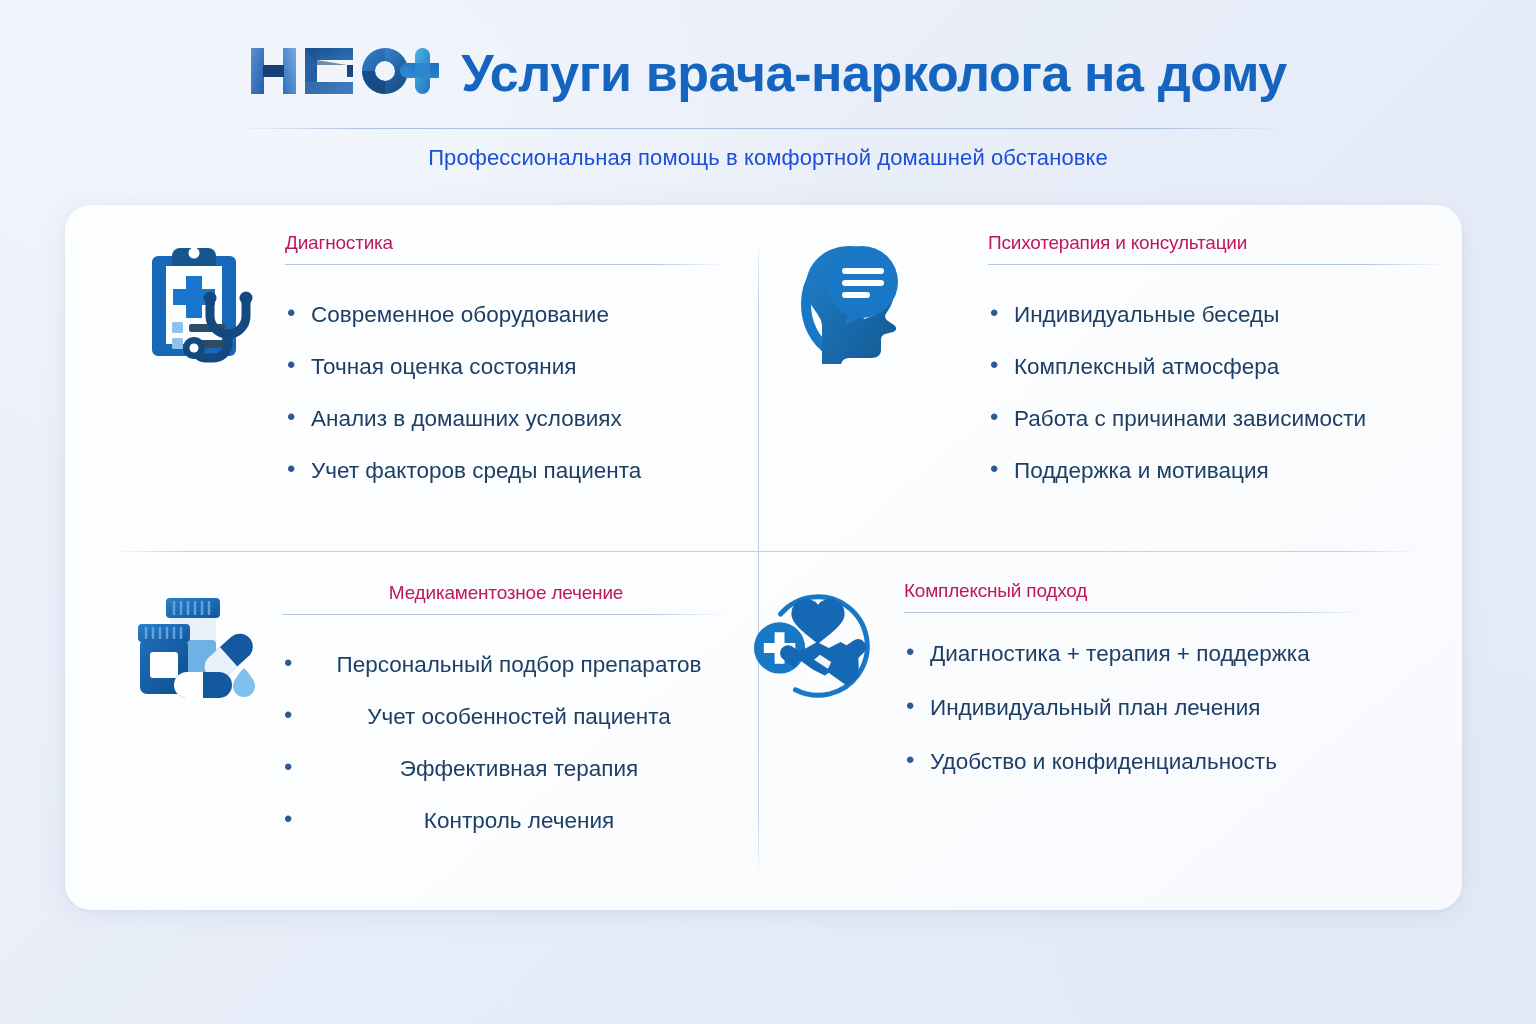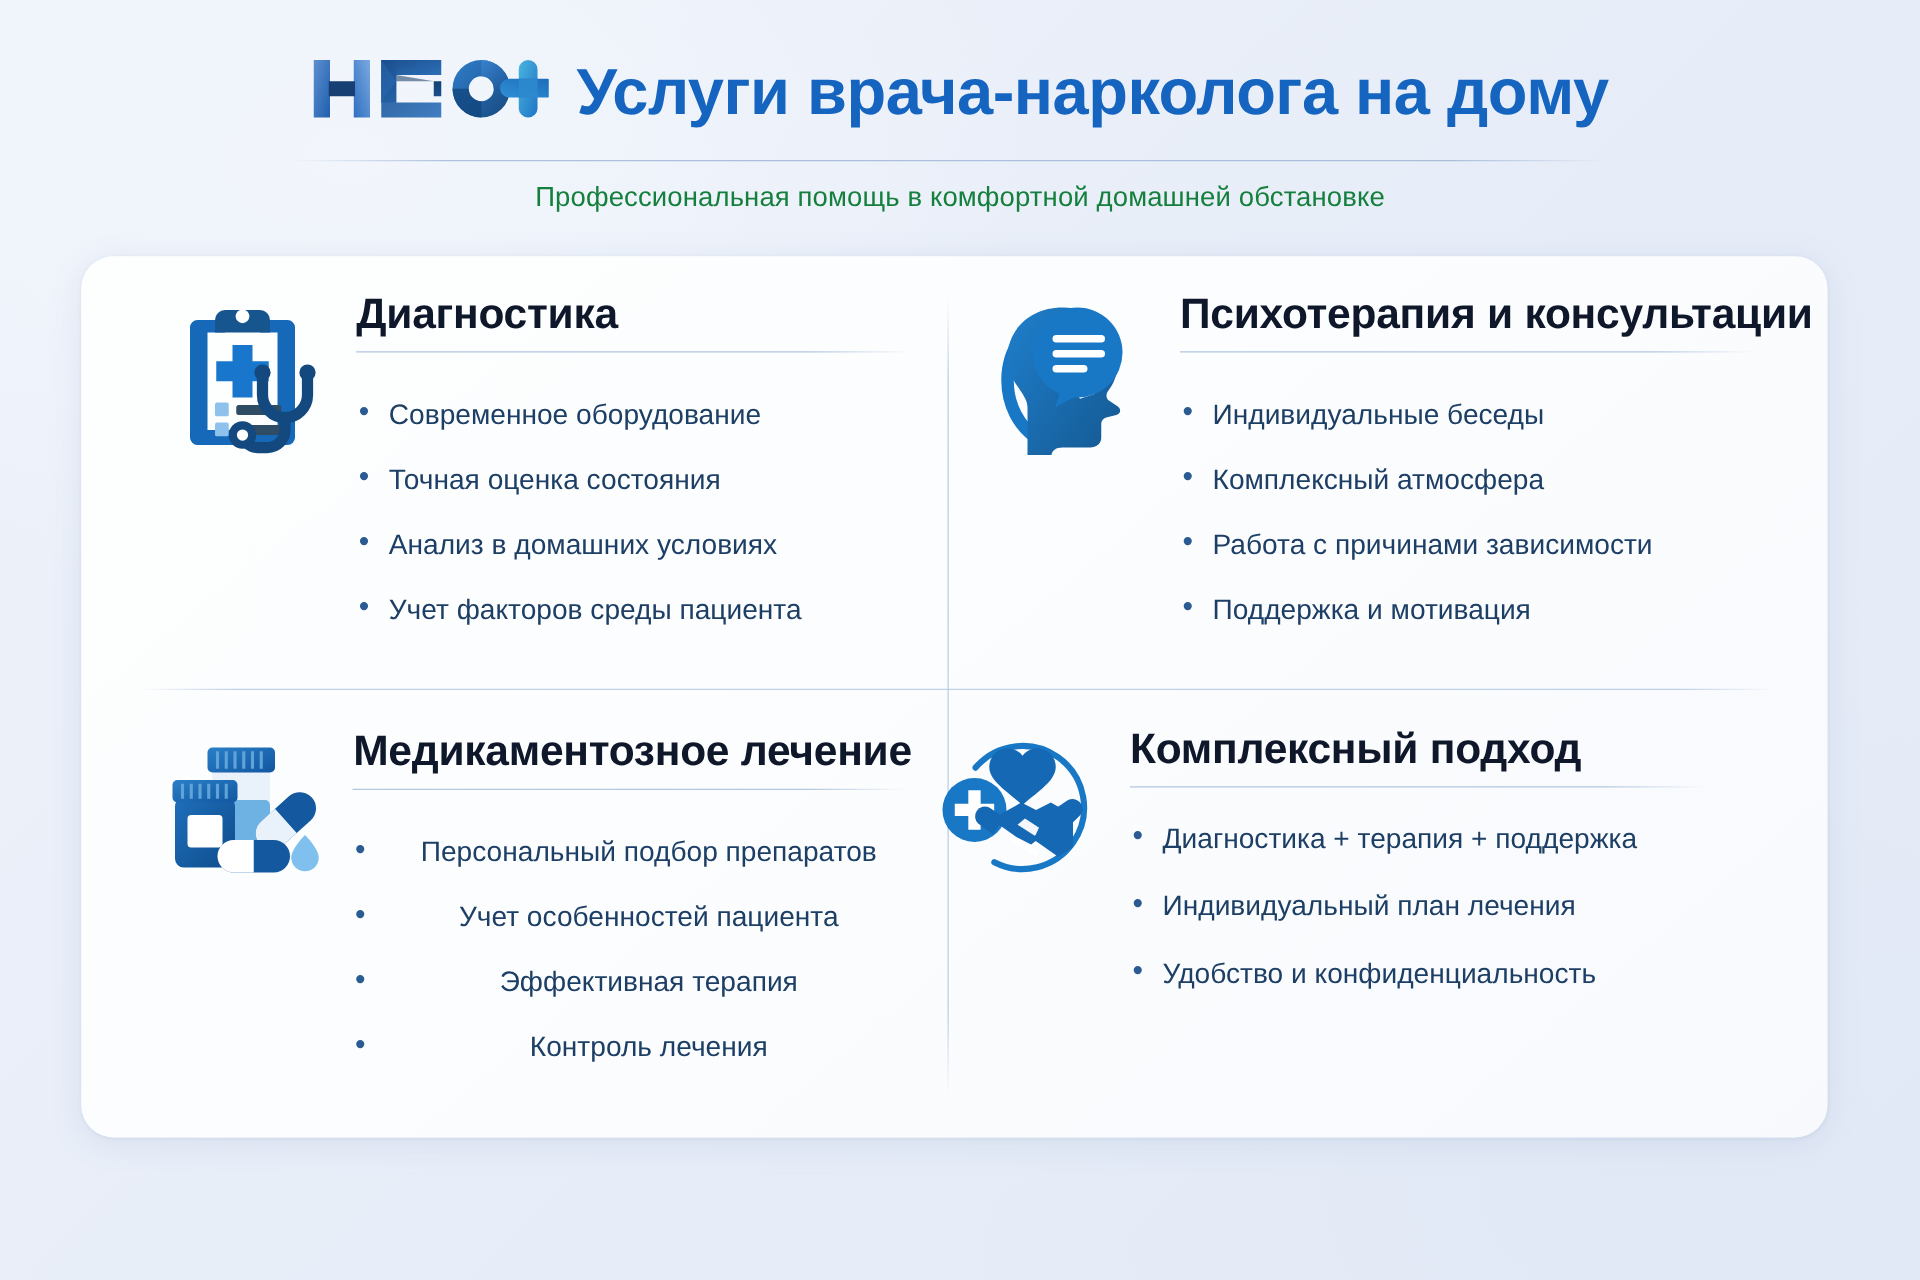--- a/index.html
+++ b/index.html
@@ -29,21 +29,21 @@
     font-size:52px; font-weight:700; color:#1565c0;
     letter-spacing:-0.4px; line-height:1; white-space:nowrap;
   }
 
   .header-rule {
     position:absolute; left:232px; top:128px; width:1055px; height:1px;
     background:linear-gradient(to right, rgba(150,175,210,0) 0%, rgba(150,175,210,.75) 12%, rgba(150,175,210,.75) 88%, rgba(150,175,210,0) 100%);
   }
   .page-subtitle {
     position:absolute; left:0; top:145px; width:1536px; text-align:center;
-    font-size:22px; color:#15803d; font-weight:400; letter-spacing:.1px;
+    font-size:22px; color:#1d4ed8; font-weight:400; letter-spacing:.1px;
   }
 
   
   .card {
     position:absolute; left:65px; top:205px; width:1397px; height:705px;
     background:linear-gradient(140deg, #fdfefe 0%, #fcfdfe 45%, #f7f9fd 100%);
     border-radius:26px;
     box-shadow:0 5px 26px rgba(110,135,175,.13), 0 1px 3px rgba(110,135,175,.10);
   }
   .v-divider {
@@ -51,35 +51,35 @@
     background:linear-gradient(to bottom, rgba(176,197,226,0) 0%, rgba(176,197,226,.85) 10%, rgba(176,197,226,.85) 90%, rgba(176,197,226,0) 100%);
   }
   .h-divider {
     position:absolute; left:110px; top:551px; width:1310px; height:1px;
     background:linear-gradient(to right, rgba(176,197,226,0) 0%, rgba(176,197,226,.8) 6%, rgba(176,197,226,.8) 94%, rgba(176,197,226,0) 100%);
   }
 
   
   .quad { position:absolute; display:flex; align-items:flex-start; }
   .q1 { left:133px; top:232px;  width:600px; }
-  .q2 { left:792px; top:232px;  width:620px; }
+  .q2 { left:792px; top:232px;  width:620px;gap:44px; }
   .q3 { left:130px; top:582px;  width:600px;text-align:center; }
   .q4 { left:752px; top:580px;  width:620px; }
 
   .icon-wrap {
     flex:0 0 auto; width:132px; display:flex; justify-content:center;
     padding-top:6px;
   }
   .q3 .icon-wrap { padding-top:12px; }
   .q4 .icon-wrap { padding-top:8px; }
 
   .quad-body { flex:1 1 auto; padding-left:20px; }
 
   .section-title {
-    font-size:34px; font-weight:700; color:#0f172a;
+    font-size:19px; font-weight:400; color:#be185d;
     line-height:1.12; white-space:nowrap; letter-spacing:-.2px;
   }
   .title-rule {
     margin-top:11px; height:1px; width:444px;
     background:linear-gradient(to right, rgba(170,192,222,.9) 0%, rgba(170,192,222,.9) 82%, rgba(170,192,222,0) 100%);
   }
   .q2 .title-rule, .q4 .title-rule { width:460px; }
 
   .bullets { margin-top:36px; list-style:none; }
   .bullets li {

